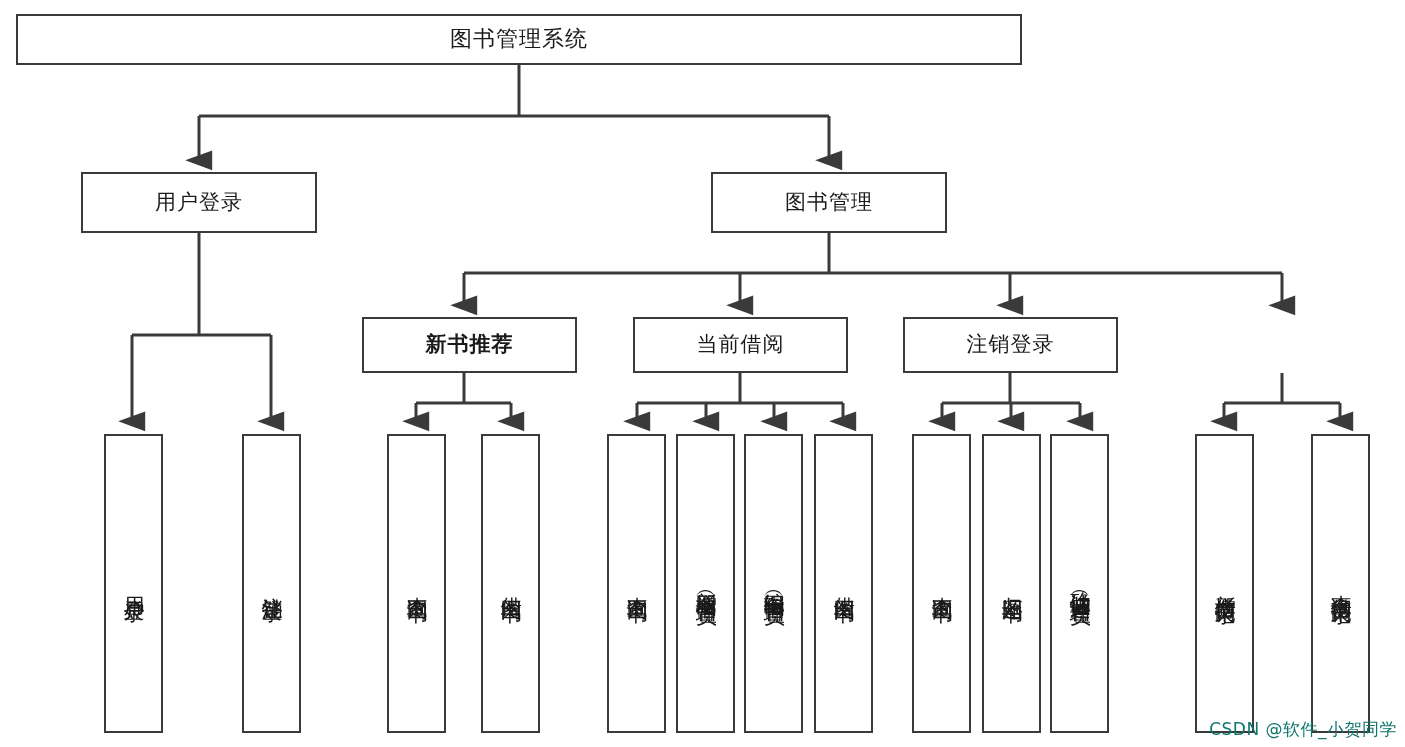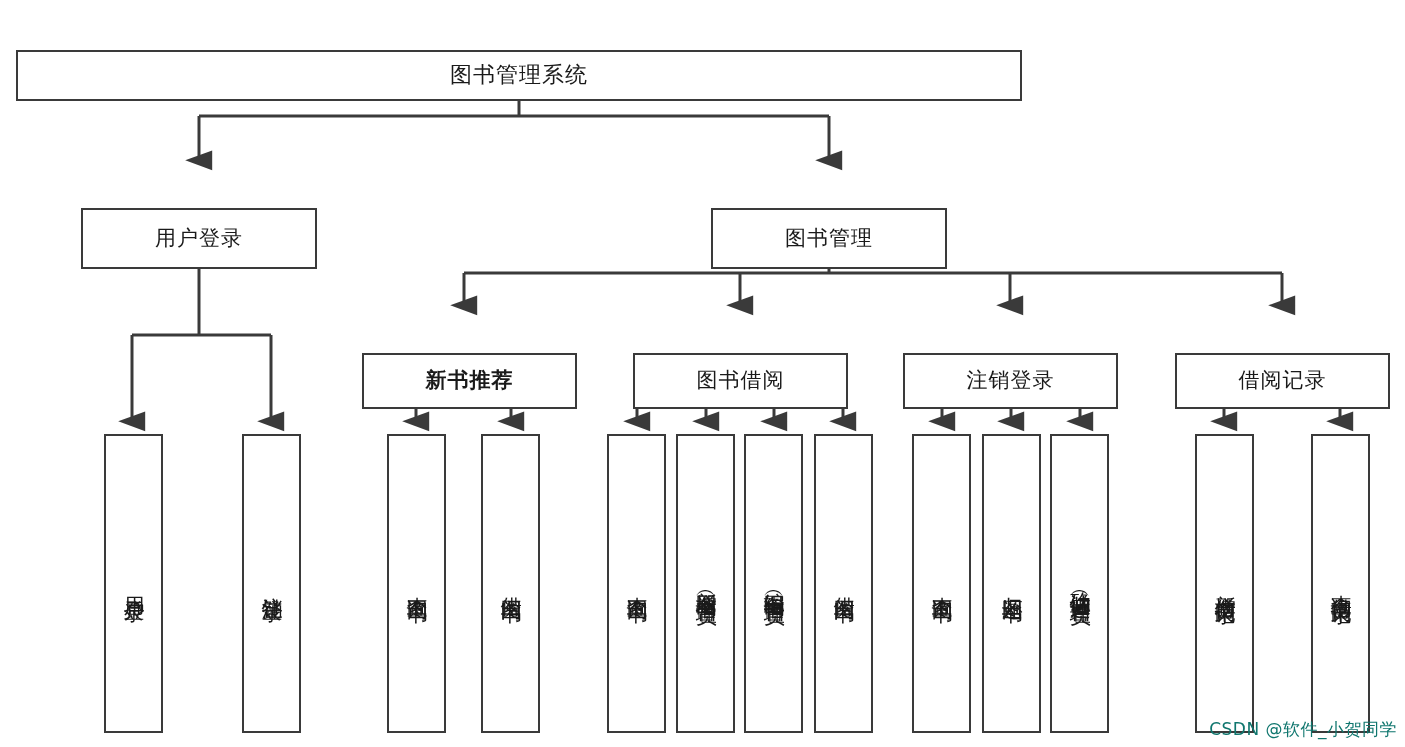--- a/index.html
+++ b/index.html
@@ -33,21 +33,20 @@
     display: flex;
     align-items: center;
     justify-content: center;
     text-align: center;
     color: #1a1a1a;
   }
   .node.h {
     font-size: 21px;
     line-height: 1.1;
     letter-spacing: 1px;
-    margin-top: 36px;
   }
   .node.root {
     font-size: 22px;
   }
   .node.v {
     writing-mode: vertical-rl;
     text-orientation: upright;
     font-size: 21px;
     line-height: 1.12;
     letter-spacing: 2px;
@@ -131,27 +130,24 @@
     <span>用户登录</span>
   </div>
   <div class="node h" style="left:711px; top:172px; width:236px; height:61px;">
     <span>图书管理</span>
   </div>
 
   <div class="node h" style="left:362px; top:317px; width:215px; height:56px;font-weight:bold;">
     <span>新书推荐</span>
   </div>
   <div class="node h" style="left:633px; top:317px; width:215px; height:56px;">
-    <span>图书借阅</span>
+    <span>当前借阅</span>
   </div>
   <div class="node h" style="left:903px; top:317px; width:215px; height:56px;">
     <span>注销登录</span>
-  </div>
-  <div class="node h" style="left:1175px; top:317px; width:215px; height:56px;">
-    <span>借阅记录</span>
   </div>
 
   <div class="node v" style="left:104px; top:434px; width:59px; height:299px;">
     <span class="vlabel">用户登录</span>
   </div>
   <div class="node v" style="left:242px; top:434px; width:59px; height:299px;">
     <span class="vlabel">注销登录</span>
   </div>
 
   <div class="node v" style="left:387px; top:434px; width:59px; height:299px;">

